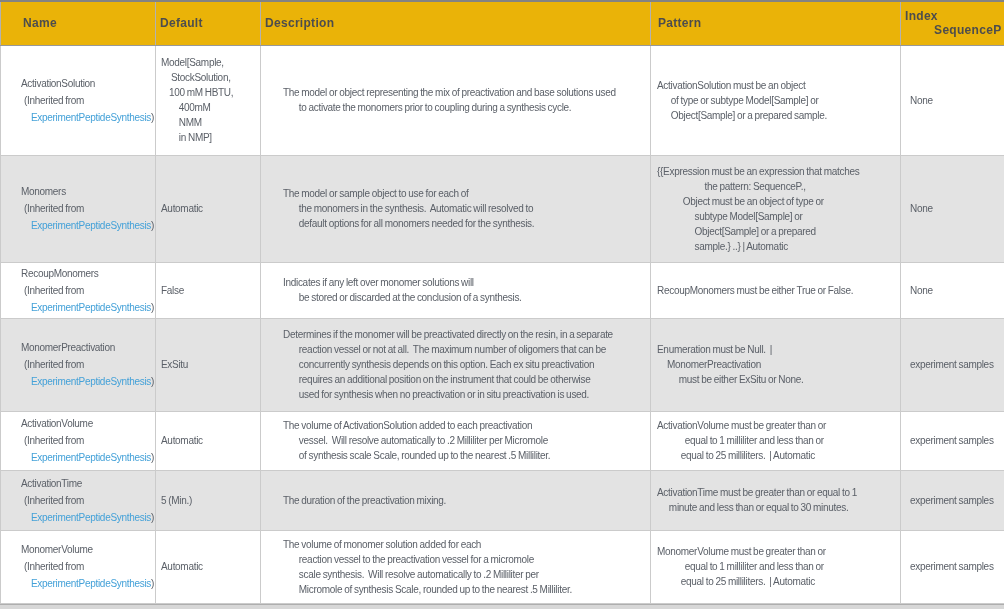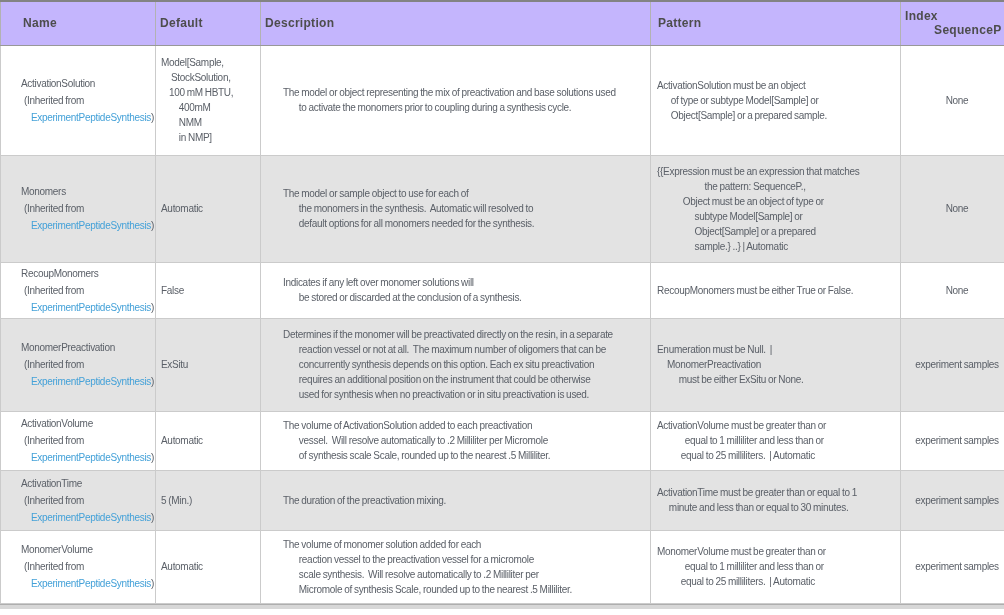--- a/index.html
+++ b/index.html
@@ -4,41 +4,41 @@
 <style>
   * { box-sizing: border-box; }
   html, body { margin:0; padding:0; }
   body {
     width:1004px; height:615px; overflow:hidden;
     background:#ffffff;
     font-family:"Liberation Sans","DejaVu Sans",sans-serif;
   }
   table { border-collapse:collapse; table-layout:fixed; width:1004px; }
   th {
-    background:#c4b5fd; color:#4d4d4d;
+    background:#eab308; color:#4d4d4d;
     font-size:12px; font-weight:bold; text-align:left; vertical-align:middle;
     border:1px solid #b2b2b2; border-top:2px solid #838383; border-bottom:1px solid #989898;
     padding:0 4px; letter-spacing:0.3px; white-space:pre;
   }
   th.col-name { padding-left:22px; }
   th.col-pattern { padding-left:7px; }
   th.col-index { padding-left:4px; }
   td {
     border:1px solid #cbcbcb; vertical-align:middle;
     color:#5b6068; font-size:10px; line-height:15px;
     letter-spacing:-0.3px; word-spacing:-0.5px;
     padding:0; overflow:hidden;
   }
   tr.gray td { background:#e3e3e3; }
   .pre { white-space:pre; }
   .c-name  { padding-left:20px;  line-height:17px; }
   .c-def   { padding-left:5px; }
   .c-desc  { padding-left:22px; }
   .c-pat   { padding-left:6px; }
-  .c-idx   { padding-left:9px;text-align:center; }
+  .c-idx   { padding-left:9px; }
   .inh  { padding-left:3px; }
   .inh2 { padding-left:10px; white-space:nowrap; }
   a.link { color:#44a1d8; text-decoration:none; cursor:pointer; }
   .bottom-strip {
     width:1004px; height:5px;
     background:#d7d7d7; border-top:1px solid #aeaeae;
   }
 </style>
 </head>
 <body>

